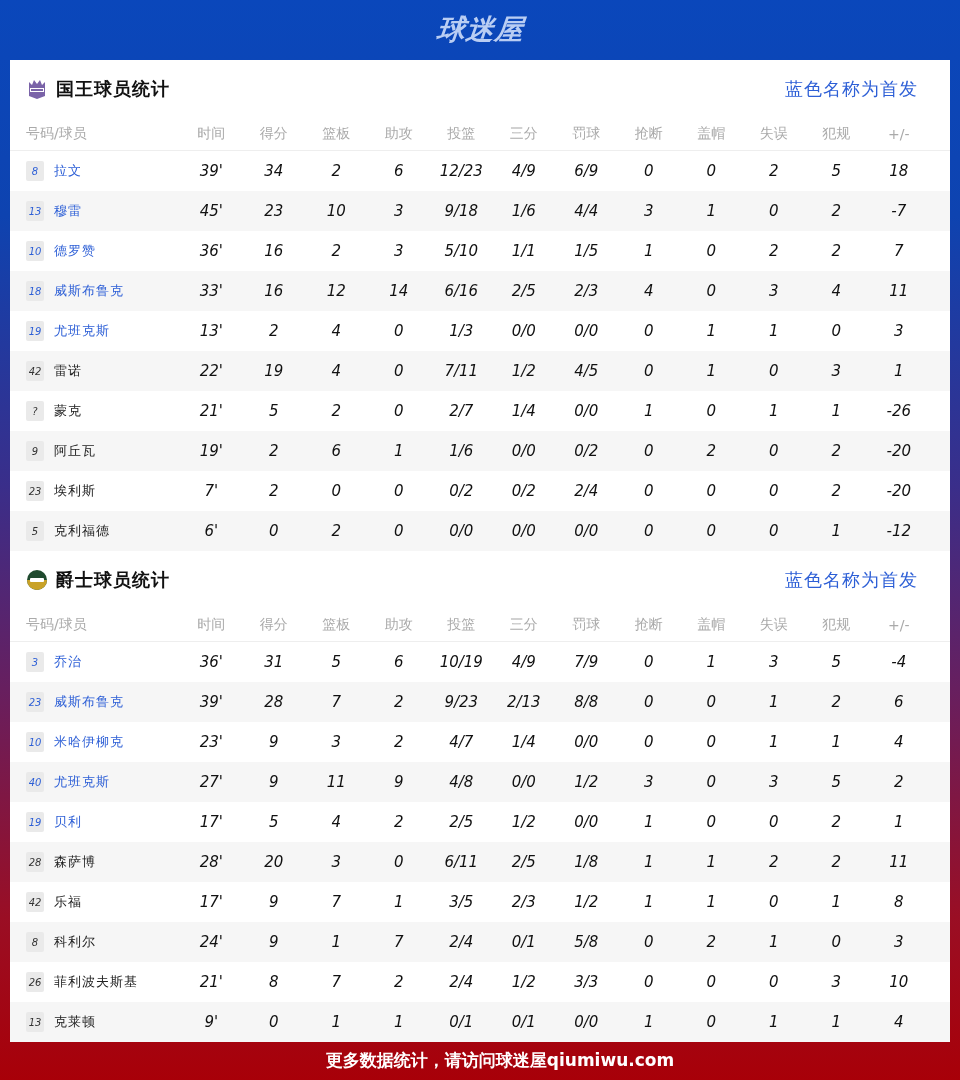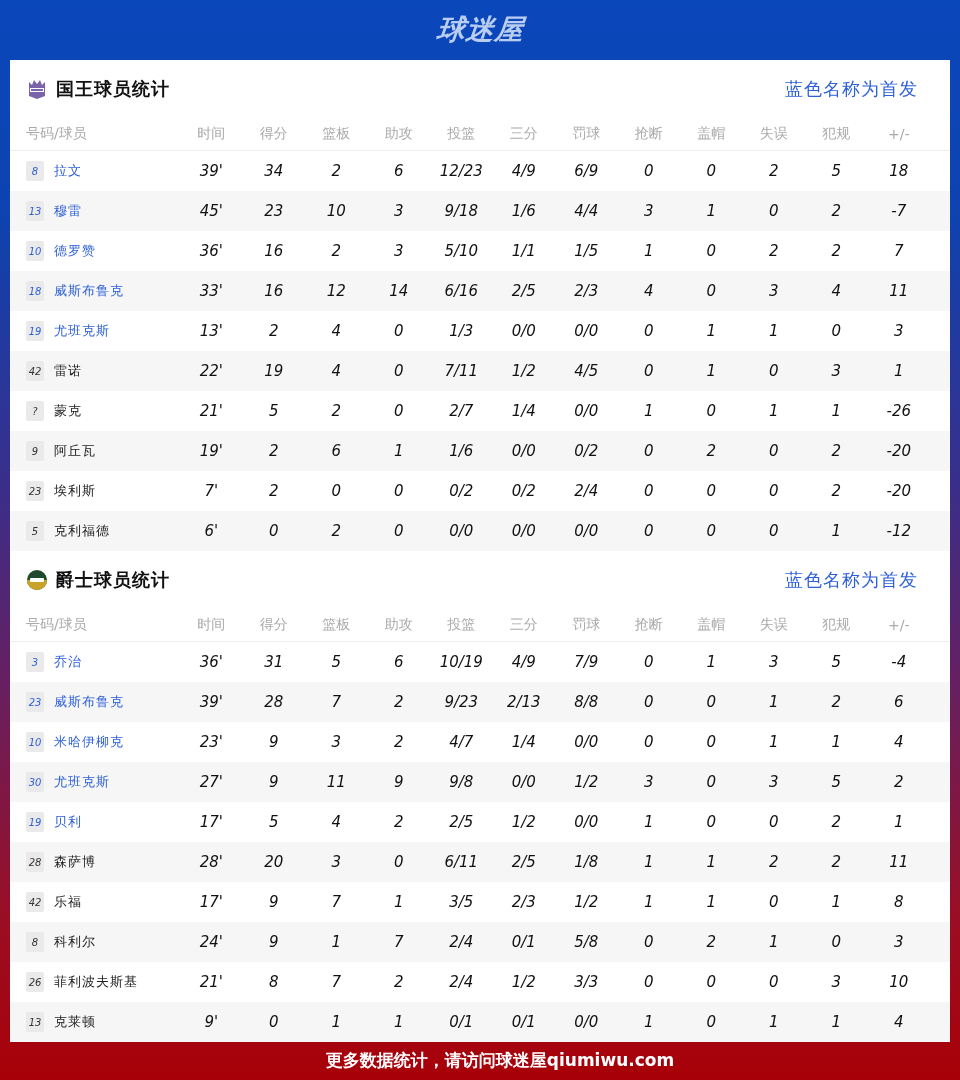--- a/index.html
+++ b/index.html
@@ -353,28 +353,28 @@
         <div class="c">1/4</div>
         <div class="c">0/0</div>
         <div class="c">0</div>
         <div class="c">0</div>
         <div class="c">1</div>
         <div class="c">1</div>
         <div class="c">4</div>
       </div>
       <div class="row alt">
         <div class="c-player">
-          <span class="jersey starter">30</span>
+          <span class="jersey starter">40</span>
           <span class="pname starter">尤班克斯</span>
         </div>
         <div class="c">27'</div>
         <div class="c">9</div>
         <div class="c">11</div>
         <div class="c">9</div>
-        <div class="c">9/8</div>
+        <div class="c">4/8</div>
         <div class="c">0/0</div>
         <div class="c">1/2</div>
         <div class="c">3</div>
         <div class="c">0</div>
         <div class="c">3</div>
         <div class="c">5</div>
         <div class="c">2</div>
       </div>
       <div class="row">
         <div class="c-player">

